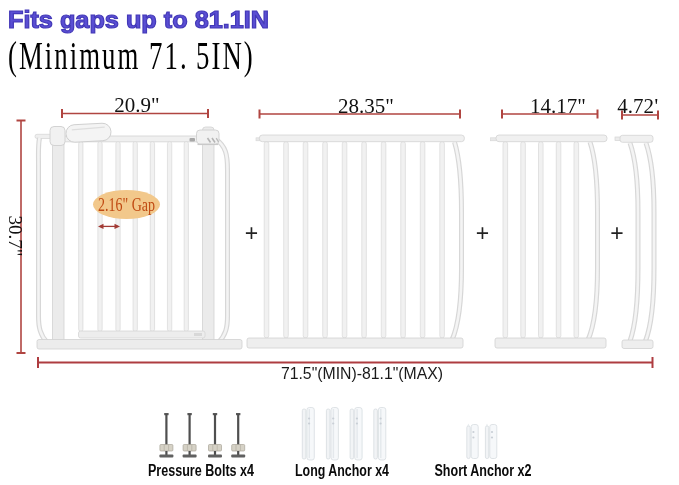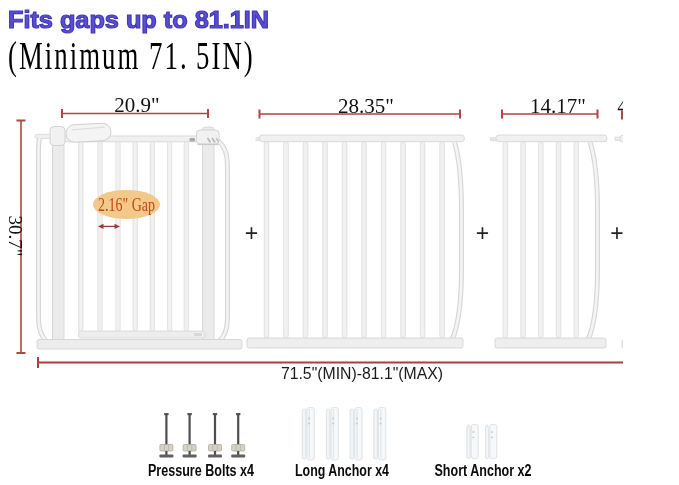--- a/index.html
+++ b/index.html
@@ -1,15 +1,15 @@
 <!DOCTYPE html>
 <html><head><meta charset="utf-8">
 <style>
 html,body{margin:0;padding:0;background:#ffffff;}
-#page{position:relative;width:623px;height:485px;overflow:hidden;background:#ffffff;font-family:"Liberation Sans",sans-serif;}
+#page{position:relative;width:623px;height:485px;overflow:hidden;background:#ffffff;font-family:"Liberation Sans",sans-serif;padding-left:36px;}
 #title{position:absolute;left:8px;top:8.5px;margin:0;font-family:"Liberation Sans",sans-serif;font-weight:bold;font-size:23.5px;line-height:1;color:#5a4ed3;-webkit-text-stroke:1.15px #4339b8;white-space:nowrap;transform-origin:left top;transform:scaleX(1.075);}
 #subtitle{position:absolute;left:8px;top:36.7px;margin:0;font-family:"Liberation Serif",serif;font-size:39.5px;letter-spacing:3px;line-height:1;color:#000;white-space:nowrap;transform-origin:left top;transform:scaleX(0.678);}
 </style></head>
 <body>
 <div id="page">
 <div id="title">Fits gaps up to 81.1IN</div>
 <div id="subtitle">(Minimum 71. 5IN)</div>
 <svg width="679" height="485" viewBox="0 0 679 485" style="position:absolute;left:0;top:0">
 <defs>
 <filter id="soft" x="-5%" y="-5%" width="110%" height="110%">

